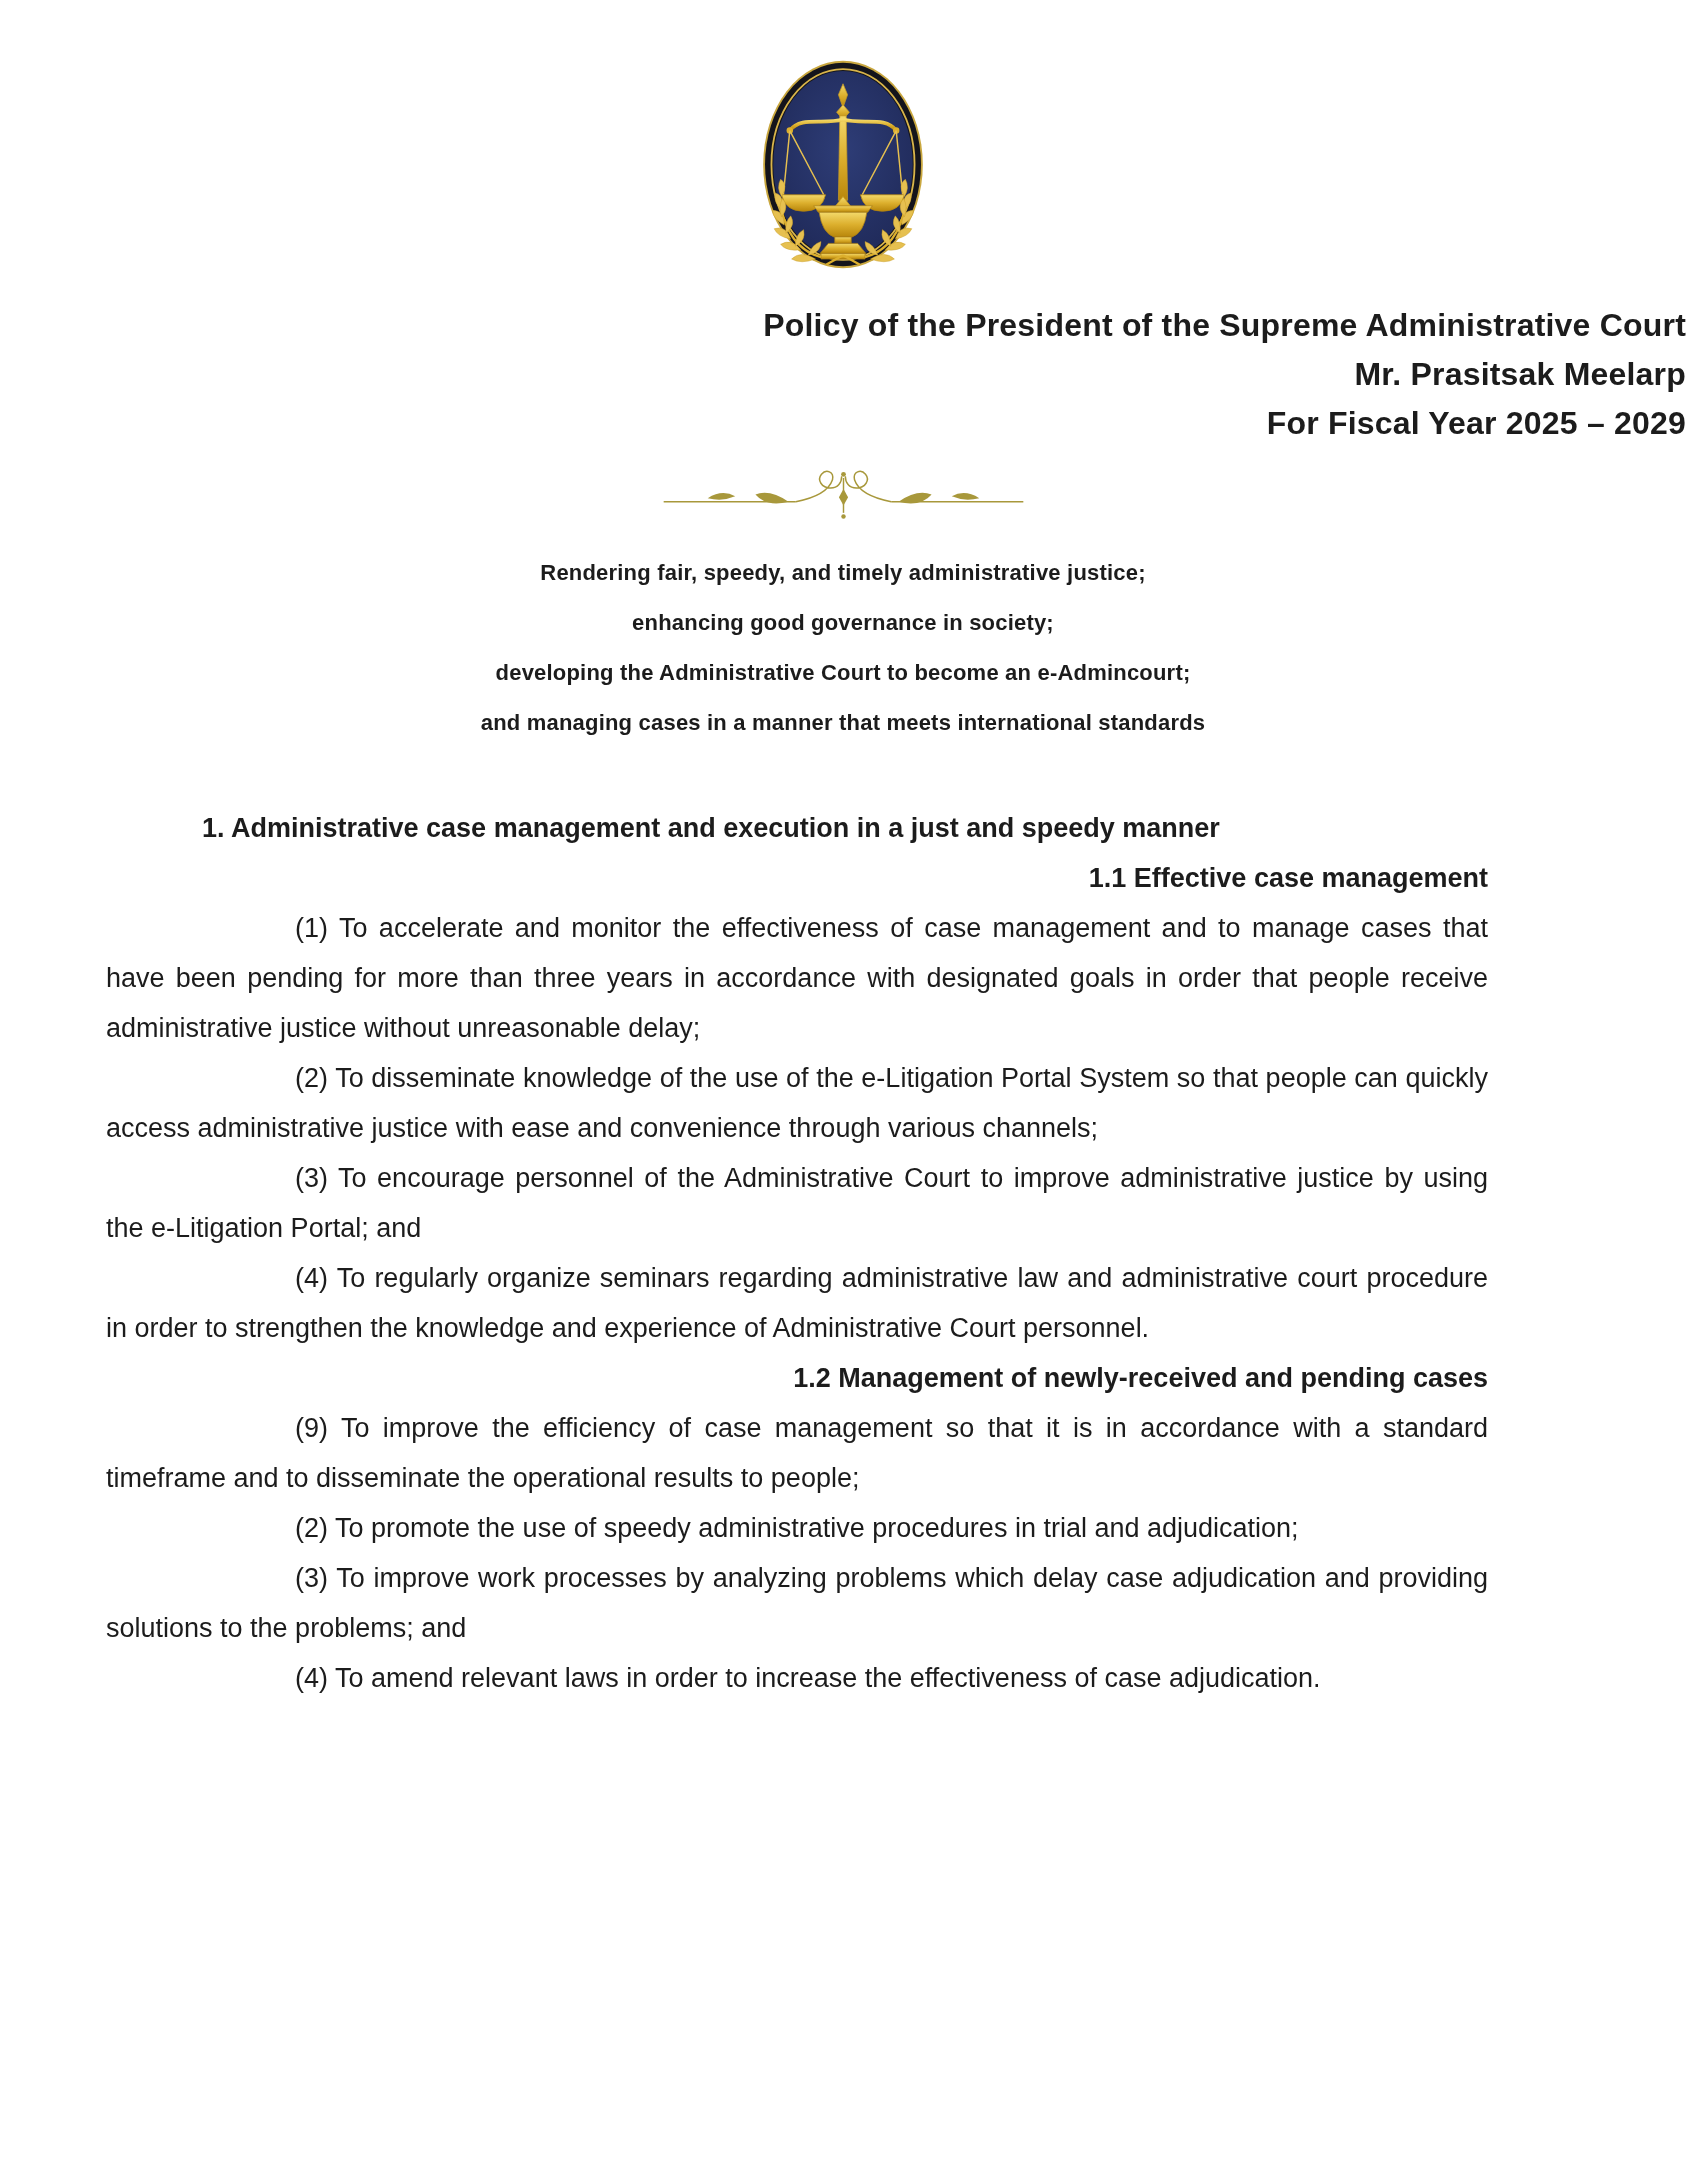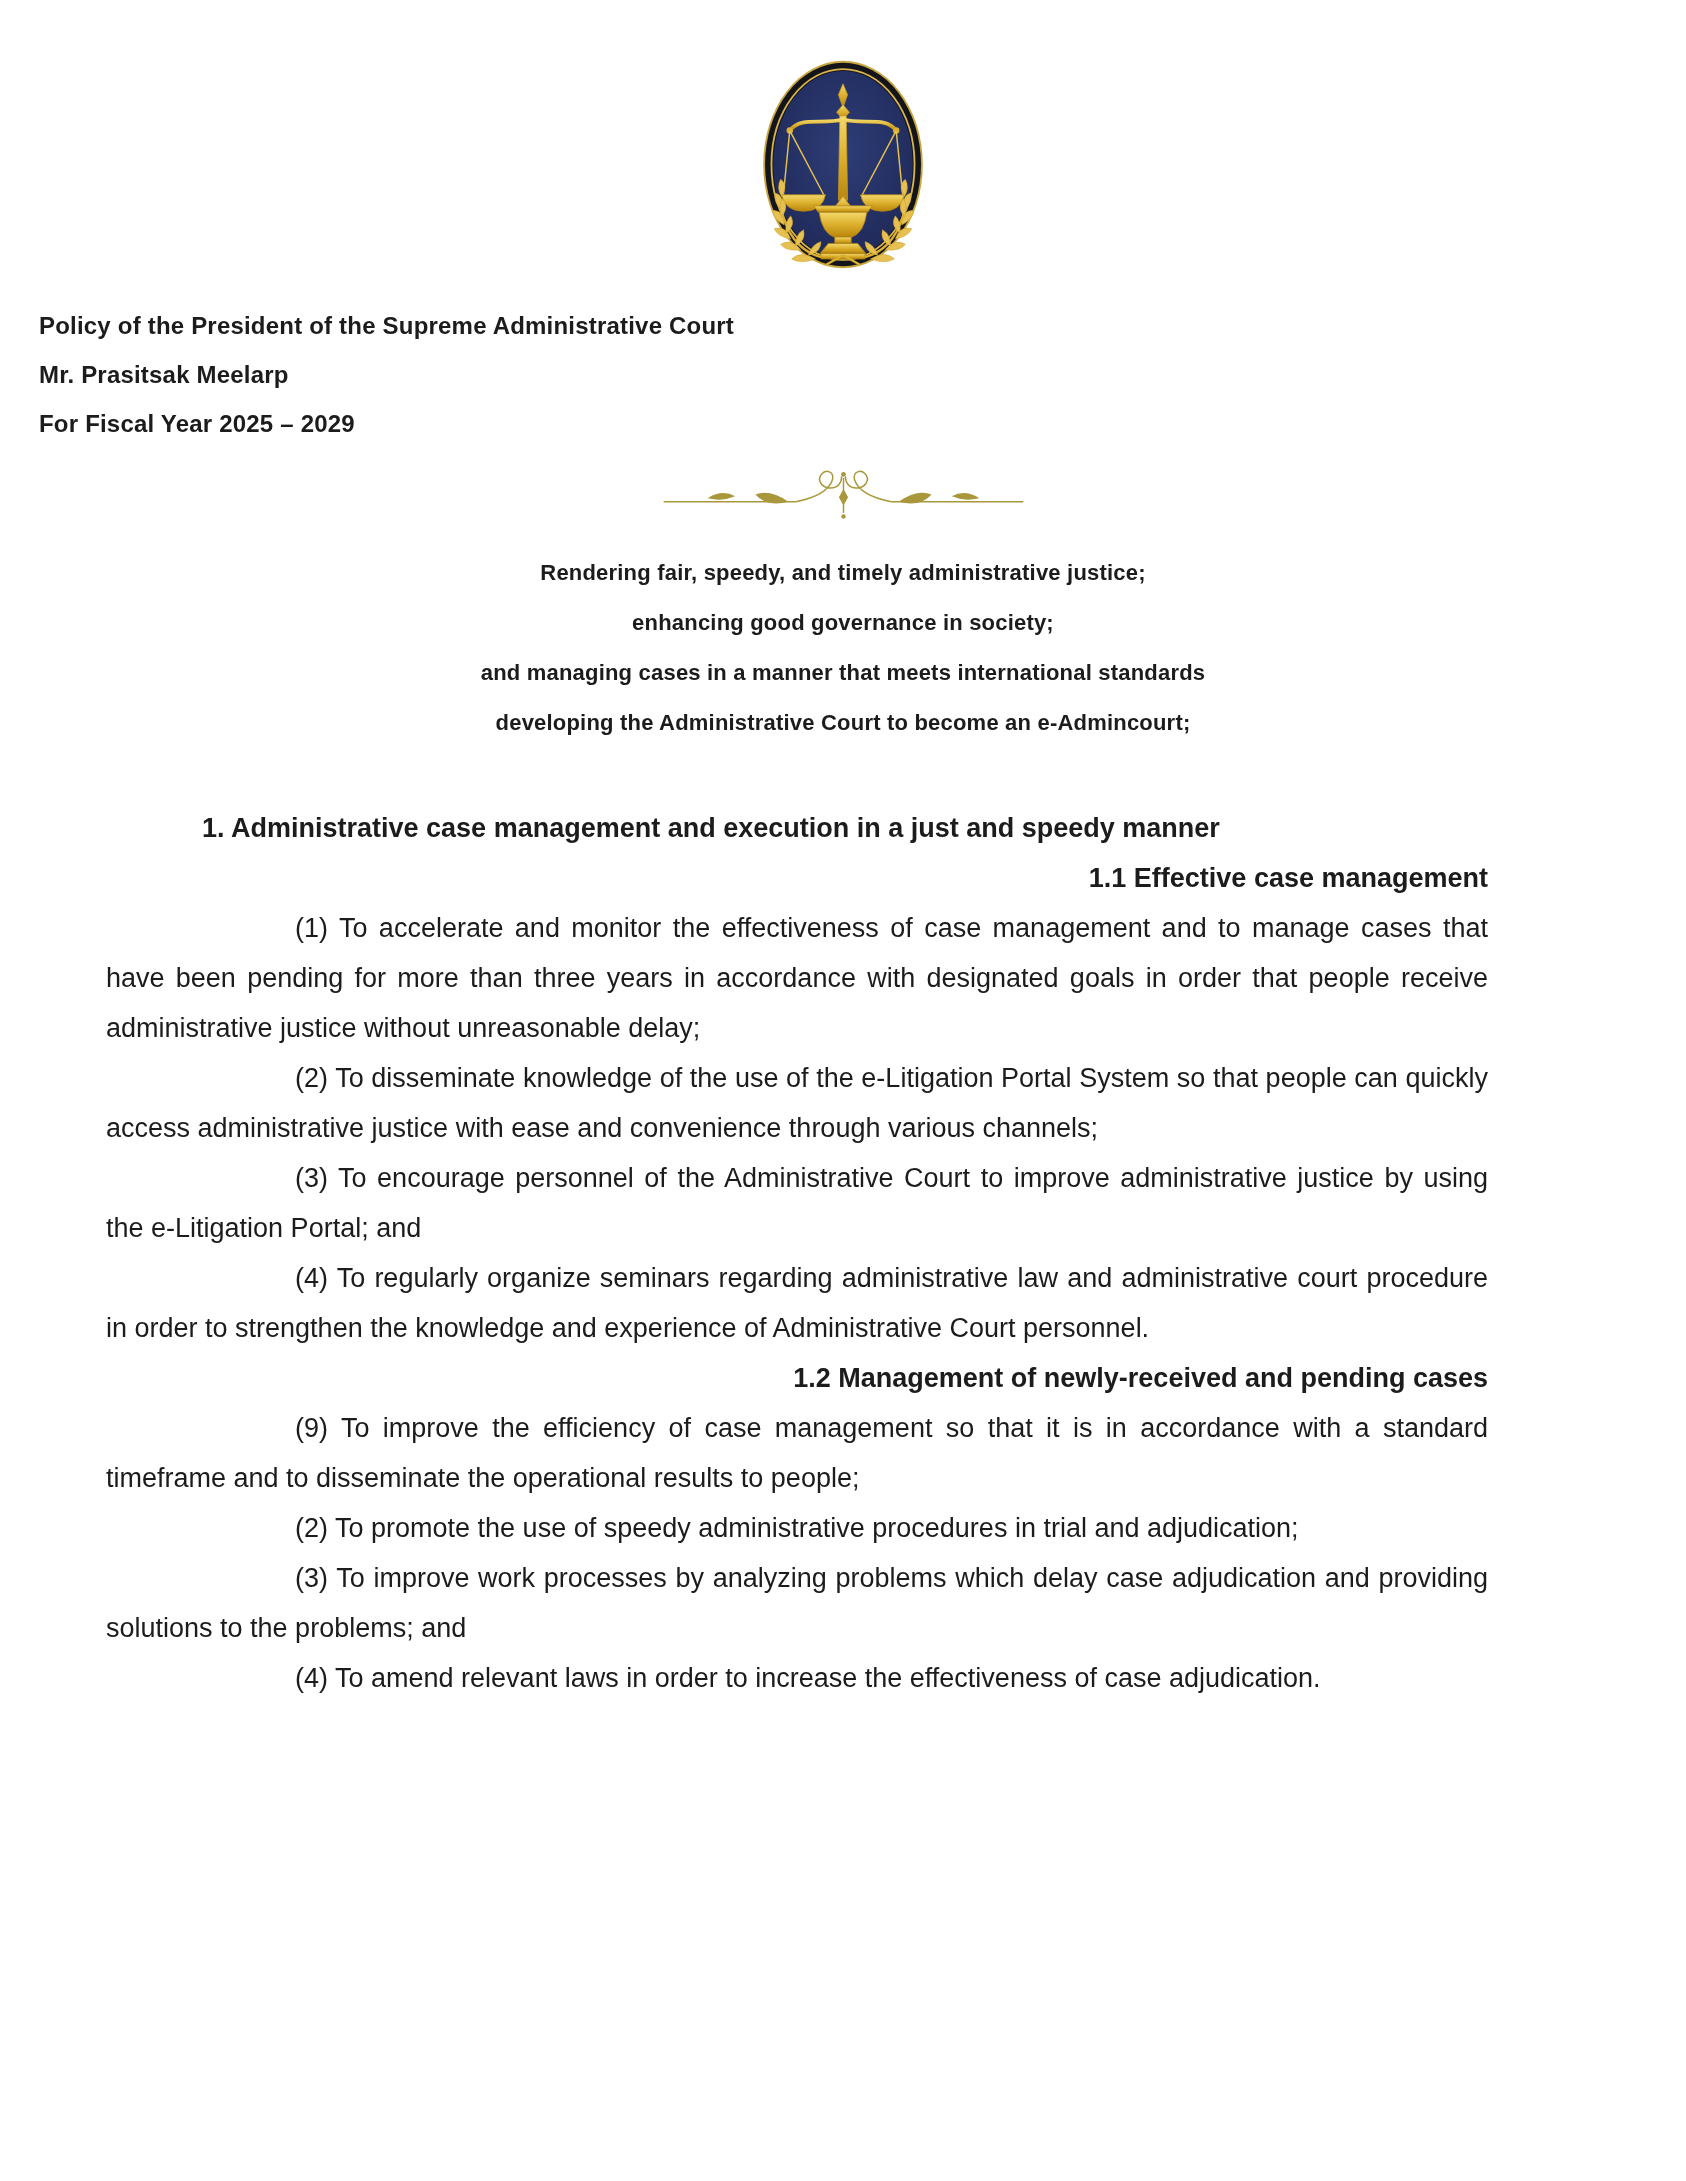--- a/index.html
+++ b/index.html
@@ -14,23 +14,23 @@
     overflow: hidden;
   }
   .logo-wrap {
     display: flex;
     justify-content: center;
     padding-top: 59px;
   }
   .emblem { width: 162px; height: 211px; }
   .title-block {
     margin-top: 31px;
-    text-align: left;
+    text-align: right;
     font-weight: 700;
-    font-size: 24px;
+    font-size: 32px;
     line-height: 49px;
     letter-spacing: 0.2px;
     margin-left: 39px;
   }
   .divider-wrap {
     display: flex;
     justify-content: center;
     margin-top: 16.5px;
   }
   .divider { width: 367px; height: 59px; }
@@ -164,22 +164,22 @@
         <path d="M260 40 q20 -14 36 -8 q-12 14 -36 8 z"></path>
         <path d="M52 36 q16 -10 30 -2 q-14 6 -30 2 z"></path>
         <path d="M348 36 q-16 -10 -30 -2 q14 6 30 2 z"></path>
       </g>
     </svg>
   </div>
 
   <div class="motto-block">
     <div>Rendering fair, speedy, and timely administrative justice;</div>
     <div>enhancing good governance in society;</div>
+    <div>developing the Administrative Court to become an e-Admincourt;</div>
     <div>and managing cases in a manner that meets international standards</div>
-    <div>developing the Administrative Court to become an e-Admincourt;</div>
   </div>
 
   <div class="body-block">
     <h2 class="sec-heading">1. Administrative case management and execution in a just and speedy manner</h2>
 
     <h3 class="sub-heading">1.1 Effective case management</h3>
     <p class="para">(1) To accelerate and monitor the effectiveness of case management and to manage cases that have been pending for more than three years in accordance with designated goals in order that people receive administrative justice without unreasonable delay;</p>
     <p class="para">(2) To disseminate knowledge of the use of the e-Litigation Portal System so that people can quickly access administrative justice with ease and convenience through various channels;</p>
     <p class="para">(3) To encourage personnel of the Administrative Court to improve administrative justice by using the e-Litigation Portal; and</p>
     <p class="para">(4) To regularly organize seminars regarding administrative law and administrative court procedure in order to strengthen the knowledge and experience of Administrative Court personnel.</p>

